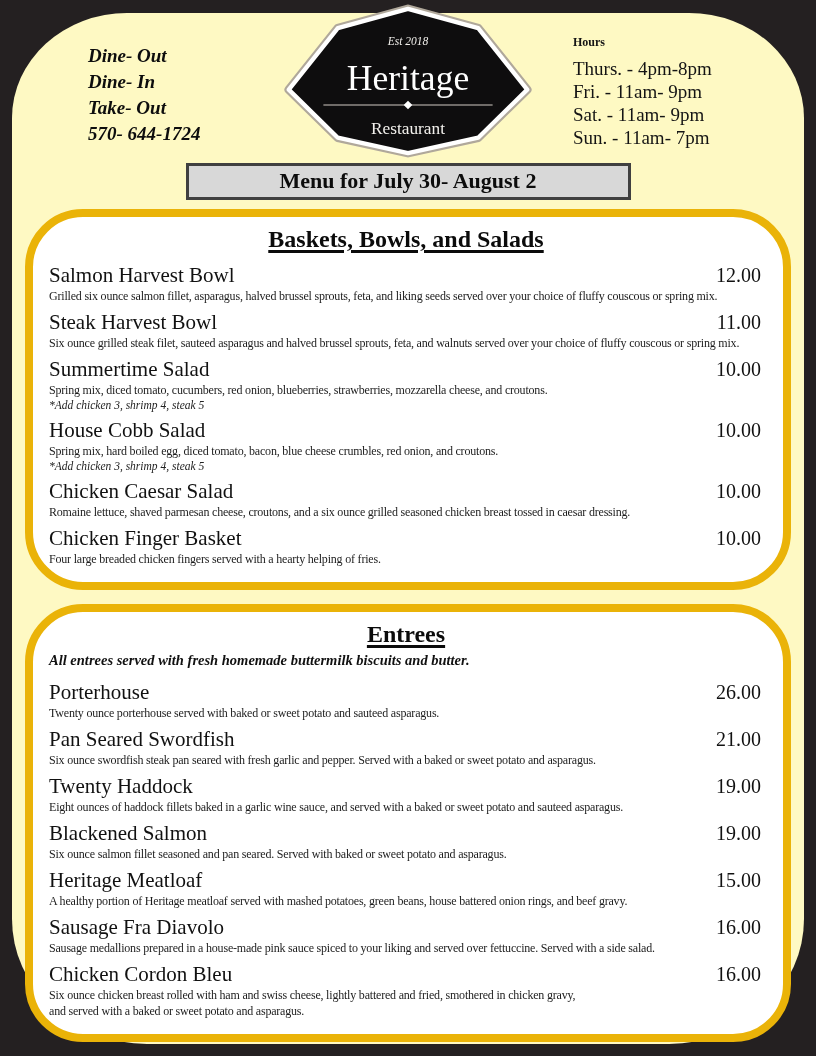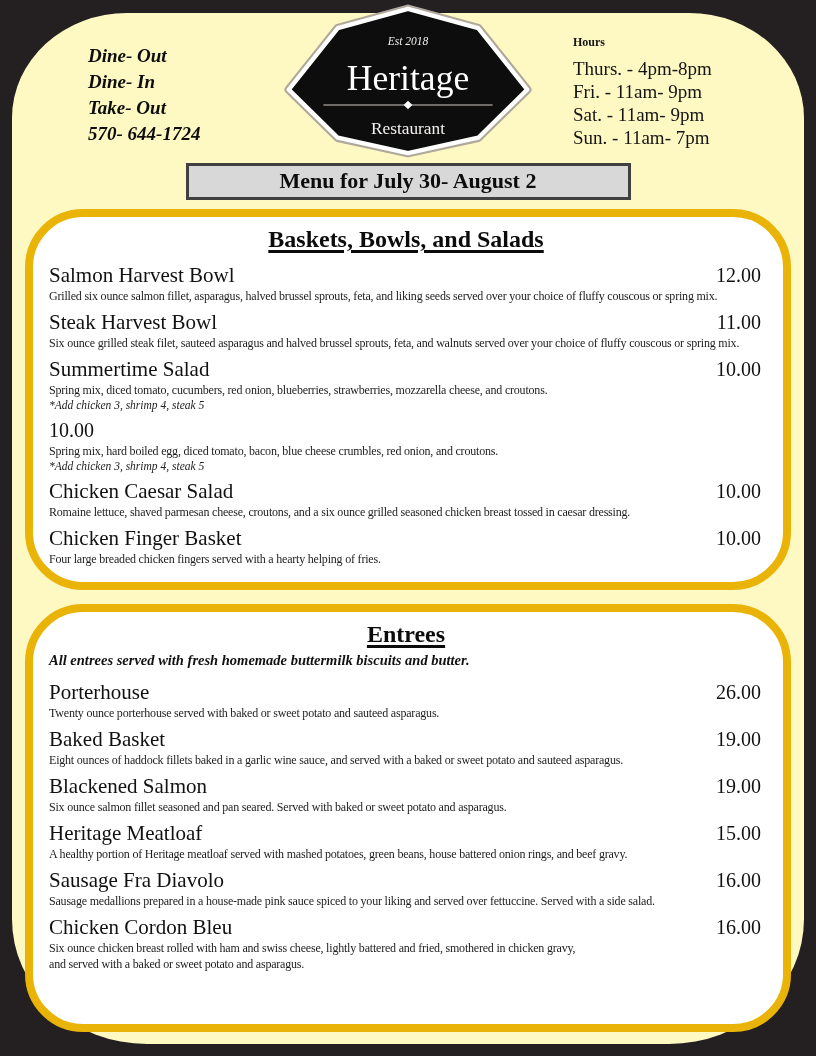--- a/index.html
+++ b/index.html
@@ -161,20 +161,21 @@
       <span class="item-price">10.00</span>
     </div>
     <div>
               <div class="desc">Spring mix, diced tomato, cucumbers, red onion, blueberries, strawberries, mozzarella cheese, and croutons.</div>
             </div>
     <div class="note">*Add chicken 3, shrimp 4, steak 5</div>
   </div>
 
   <div class="menu-item">
     <div class="item-row">
+      <span class="item-name">House Cobb Salad</span>
       <span class="item-price">10.00</span>
     </div>
     <div>
               <div class="desc">Spring mix, hard boiled egg, diced tomato, bacon, blue cheese crumbles, red onion, and croutons.</div>
             </div>
     <div class="note">*Add chicken 3, shrimp 4, steak 5</div>
   </div>
 
   <div class="menu-item">
     <div class="item-row">
@@ -208,24 +209,34 @@
     <div class="item-row">
       <span class="item-name">Porterhouse</span>
       <span class="item-price">26.00</span>
     </div>
     <div>
               <div class="desc">Twenty ounce porterhouse served with baked or sweet potato and sauteed asparagus.</div>
             </div>
 
   </div>
 
-
-  <div class="menu-item">
-    <div class="item-row">
-      <span class="item-name">Baked Basket</span>
+  <div class="menu-item">
+    <div class="item-row">
+      <span class="item-name">Pan Seared Swordfish</span>
+      <span class="item-price">21.00</span>
+    </div>
+    <div>
+              <div class="desc">Six ounce swordfish steak pan seared with fresh garlic and pepper. Served with a baked or sweet potato and asparagus.</div>
+            </div>
+
+  </div>
+
+  <div class="menu-item">
+    <div class="item-row">
+      <span class="item-name">Twenty Haddock</span>
       <span class="item-price">19.00</span>
     </div>
     <div>
               <div class="desc">Eight ounces of haddock fillets baked in a garlic wine sauce, and served with a baked or sweet potato and sauteed asparagus.</div>
             </div>
 
   </div>
 
   <div class="menu-item">
     <div class="item-row">

